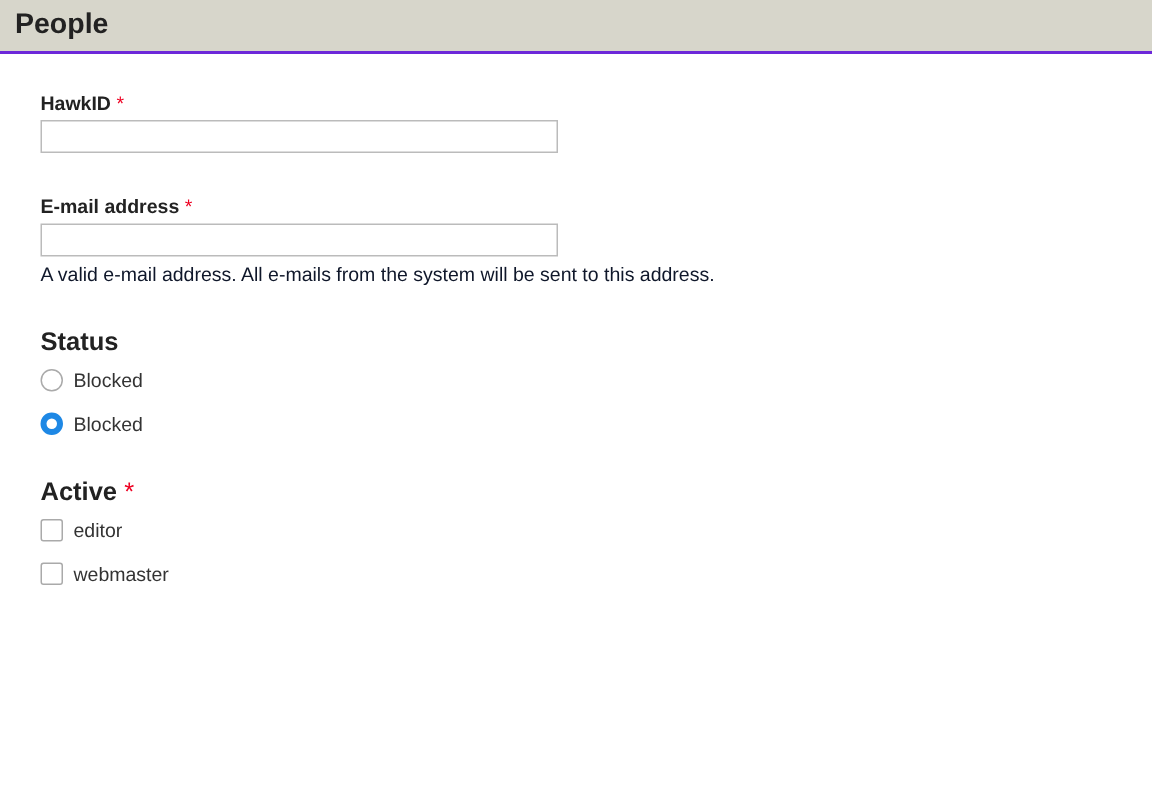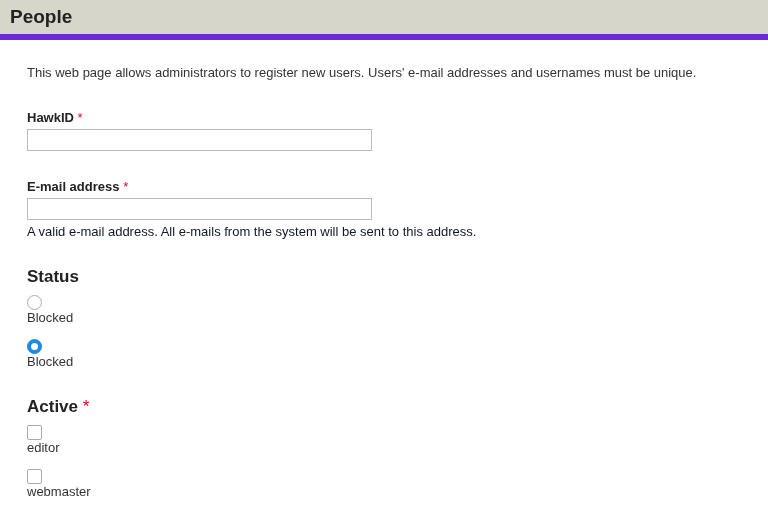--- a/index.html
+++ b/index.html
@@ -10,21 +10,21 @@
     body {
       font-family: "Lucida Grande", "Lucida Sans Unicode", Verdana, sans-serif;
       font-size: 13px;
       color: #333;
       background: #fff;
       width: 768px;
     }
     .header-bar {
       background: #d7d6cb;
       padding: 6px 10px;
-      border-bottom: 6px solid #6d28d9;
+      border-bottom: 2px solid #6d28d9;
     }
     .header-bar h1 {
       font-size: 19px;
       font-weight: 600;
       color: #222;
     }
     .content {
       padding: 25px 27px 20px 27px;
     }
     .intro {
@@ -57,22 +57,22 @@
     .description {
       color: #0f172a;
       font-size: 13px;
       margin-top: 4px;
     }
     .radio-group, .checkbox-group {
       margin-top: 6px;
     }
     .option-row {
       display: flex;
+      align-items: center;
       margin-bottom: 14px;
-      flex-direction: column;
     }
     .option-row input[type="radio"],
     .option-row input[type="checkbox"] {
       width: 15px;
       height: 15px;
       margin-right: 7px;
       cursor: pointer;
     }
     .option-row label {
       font-size: 13px;
@@ -120,21 +120,20 @@
   </style>
 </head>
 <body>
 
 <div class="header-bar">
   <h1>People</h1>
 </div>
 
 <div class="content">
 
-  <p class="intro">This web page allows administrators to register new users. Users' e-mail addresses and usernames must be unique.</p>
 
   <div class="form-item">
     <label class="field-label">
       <span>HawkID</span>
       <span class="required">*</span>
     </label>
     <input type="text" value="" style="">
   </div>
 
   <div class="form-item">

